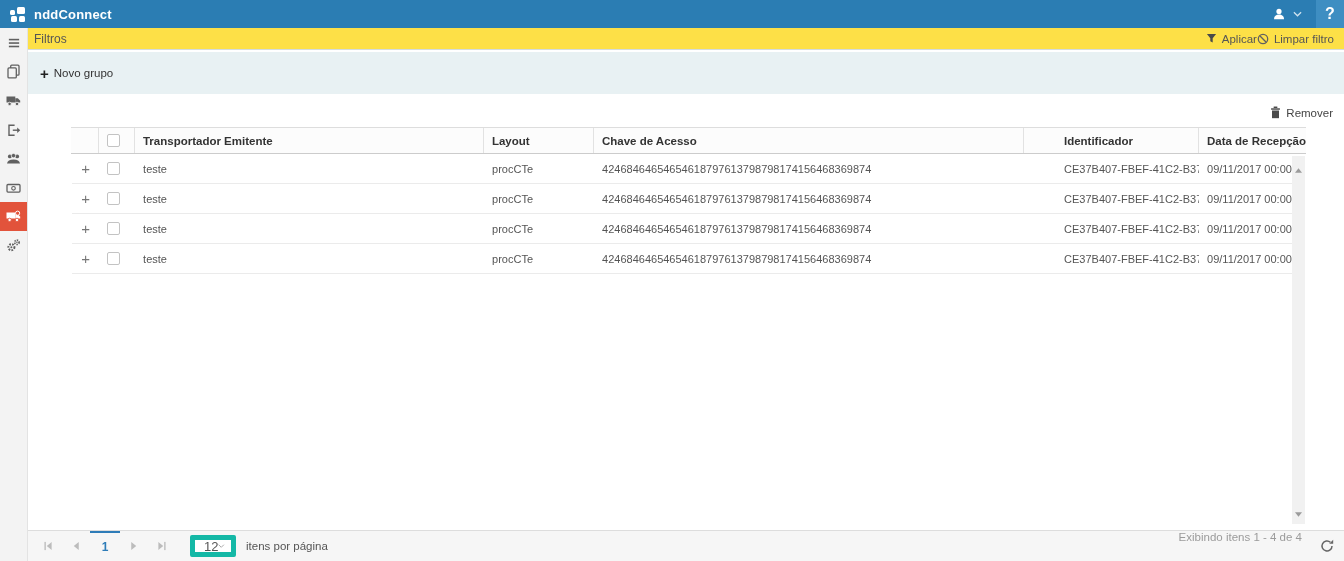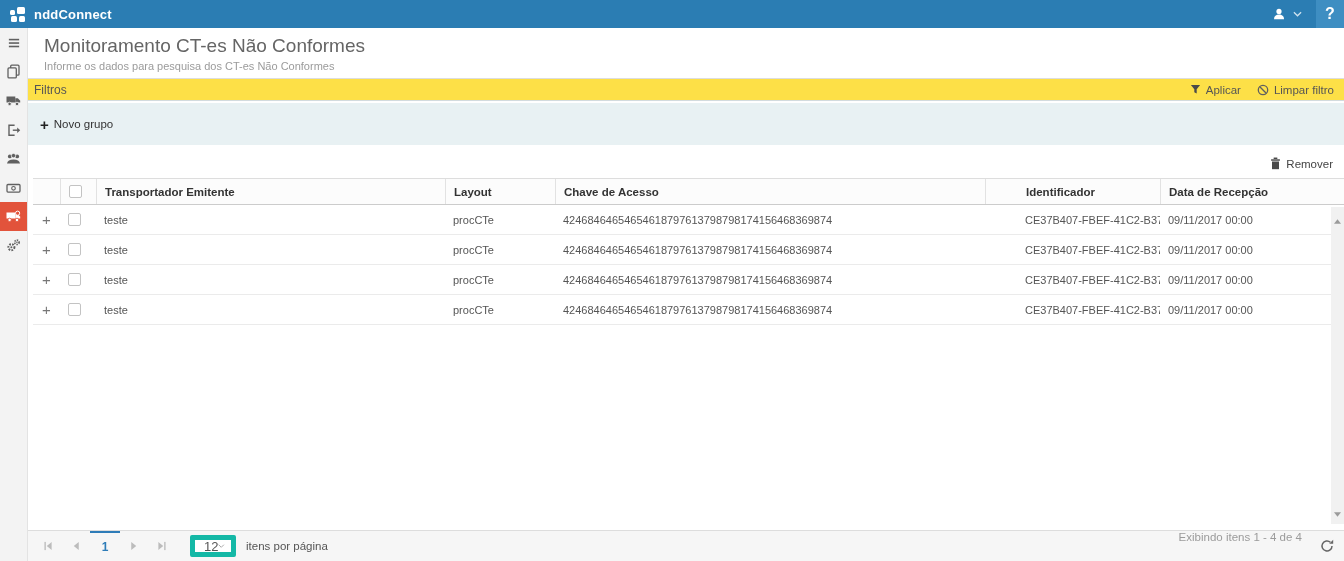--- a/index.html
+++ b/index.html
@@ -32,34 +32,34 @@
 
   
   .page-head { padding:7px 16px 6px; border-bottom:1px solid #ddd; }
   .page-title { font-size:19px; font-weight:400; color:#656565; }
   .page-subtitle { font-size:11px; color:#9b9b9b; margin-top:3px; }
 
   
   .filters-bar { height:22px; background:#fde047; border-bottom:1px solid #d3dbde;
     display:flex; align-items:center; justify-content:space-between; padding:0 10px 0 6px; }
   .filters-title { font-size:12px; color:#555; }
-  .filters-actions { display:flex; align-items:center; gap:16px; }
+  .filters-actions { display:flex; align-items:center; gap:0; }
   .flt-btn { display:flex; align-items:center; gap:5px; font-size:11.5px; color:#555; cursor:pointer; }
 
   .group-panel { height:42px; background:#e8f1f3; margin-top:2px;
     display:flex; align-items:center; padding-left:12px; }
   .new-group-btn { display:flex; align-items:center; gap:5px; font-size:11.5px; color:#333; cursor:pointer; }
   .plus-glyph { font-size:15px; font-weight:bold; color:#222; line-height:1; }
 
   
   .grid-toolbar { display:flex; justify-content:flex-end; padding:12px 11px 8px; }
   .remove-btn { display:flex; align-items:center; gap:5px; font-size:11.5px; color:#444; cursor:pointer; }
 
   
-  .grid { flex:1; display:flex; flex-direction:column; min-height:0; }
+  .grid { flex:1; display:flex; flex-direction:column; min-height:0;align-items:center; }
   .grid-header { display:flex; border-top:1px solid #ddd; border-bottom:1px solid #ccc;
     background:#fcfcfc; height:27px; align-items:stretch; margin-left:5px; }
   .hcell { display:flex; align-items:center; font-size:11.5px; font-weight:bold; color:#333;
     padding-left:8px; border-left:1px solid #e2e2e2; cursor:pointer; }
   .hcell:first-child { border-left:none; }
   .grid-body-wrap { flex:1; position:relative; margin-left:5px; }
   .grid-rows { margin-right:13px; }
   .grow { display:flex; height:30px; align-items:center; border-bottom:1px solid #ebebeb; background:#fff; }
   .cell { font-size:11px; color:#555; padding-left:8px; white-space:nowrap; overflow:hidden; }
   .col-expand { width:27px; justify-content:center; padding-left:0; display:flex; align-items:center; }
@@ -180,24 +180,20 @@
       <svg width="15" height="15" viewBox="0 0 15 15">
         <circle cx="5.4" cy="9.2" r="3" fill="none" stroke="#606060" stroke-width="2" stroke-dasharray="1.7 1.2"></circle>
         <circle cx="5.4" cy="9.2" r="1" fill="#606060"></circle>
         <circle cx="10.9" cy="4.3" r="2.2" fill="none" stroke="#606060" stroke-width="1.7" stroke-dasharray="1.3 1"></circle>
         <circle cx="10.9" cy="4.3" r=".8" fill="#606060"></circle>
       </svg>
     </div>
   </aside>
 
   <main class="content">
-    <div class="page-head">
-      <div class="page-title">Monitoramento CT-es Não Conformes</div>
-      <div class="page-subtitle">Informe os dados para pesquisa dos CT-es Não Conformes</div>
-    </div>
 
     <div class="filters-bar">
       <span class="filters-title">Filtros</span>
       <div class="filters-actions">
         <span class="flt-btn">
           <svg width="11" height="11" viewBox="0 0 12 12">
             <path d="M1 1.2h10L7.3 5.8v4.6l-2.6-1.3V5.8z" fill="#4a4a4a"></path>
           </svg>
           <span>Aplicar</span>
         </span>

